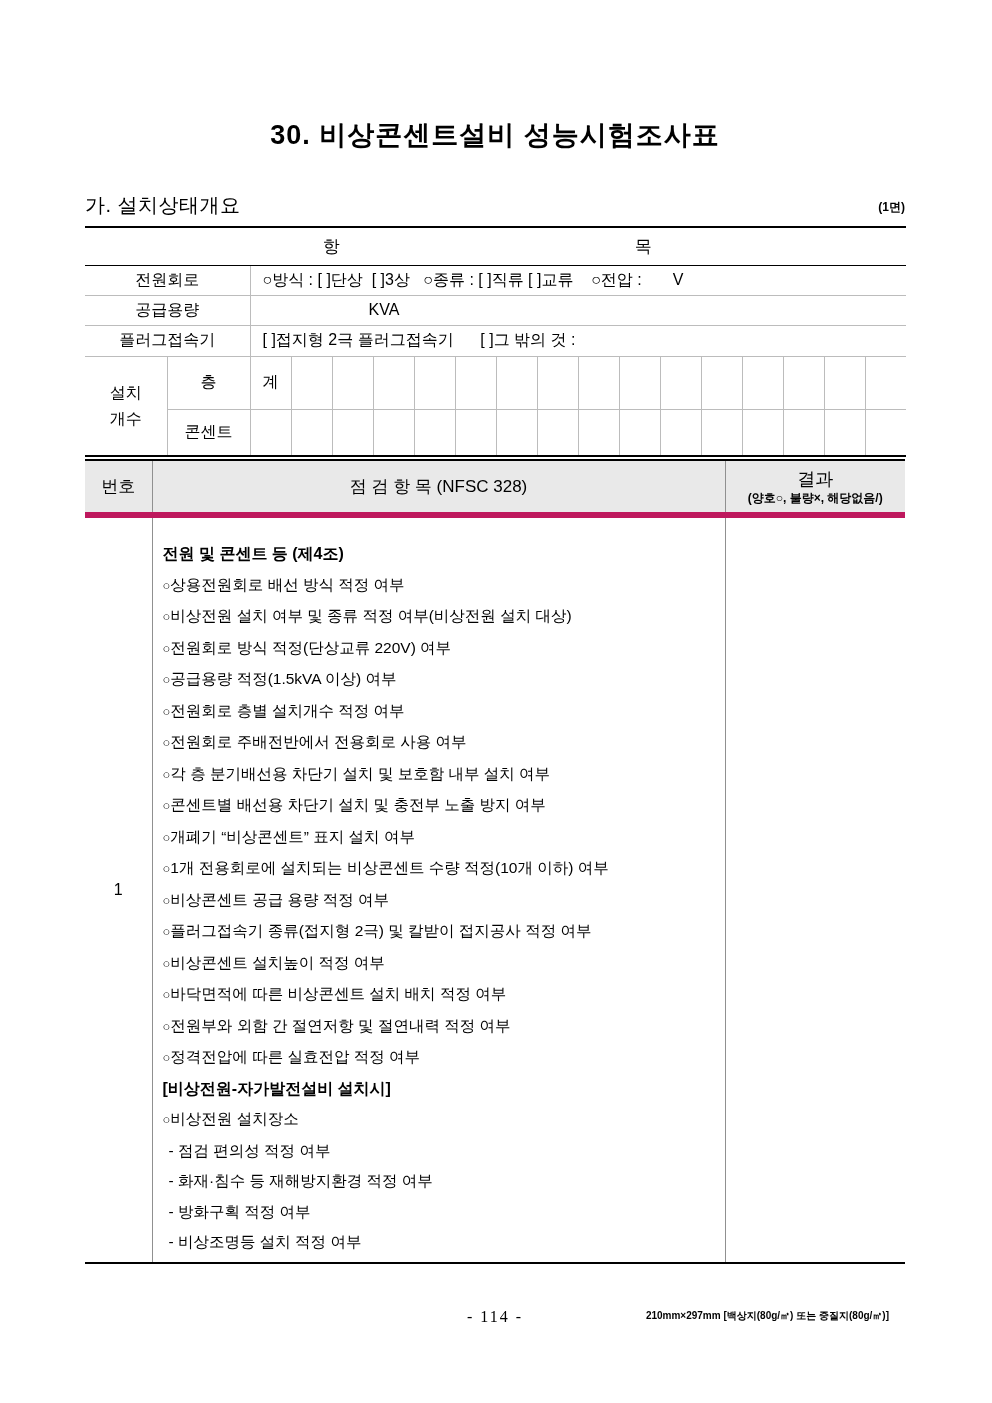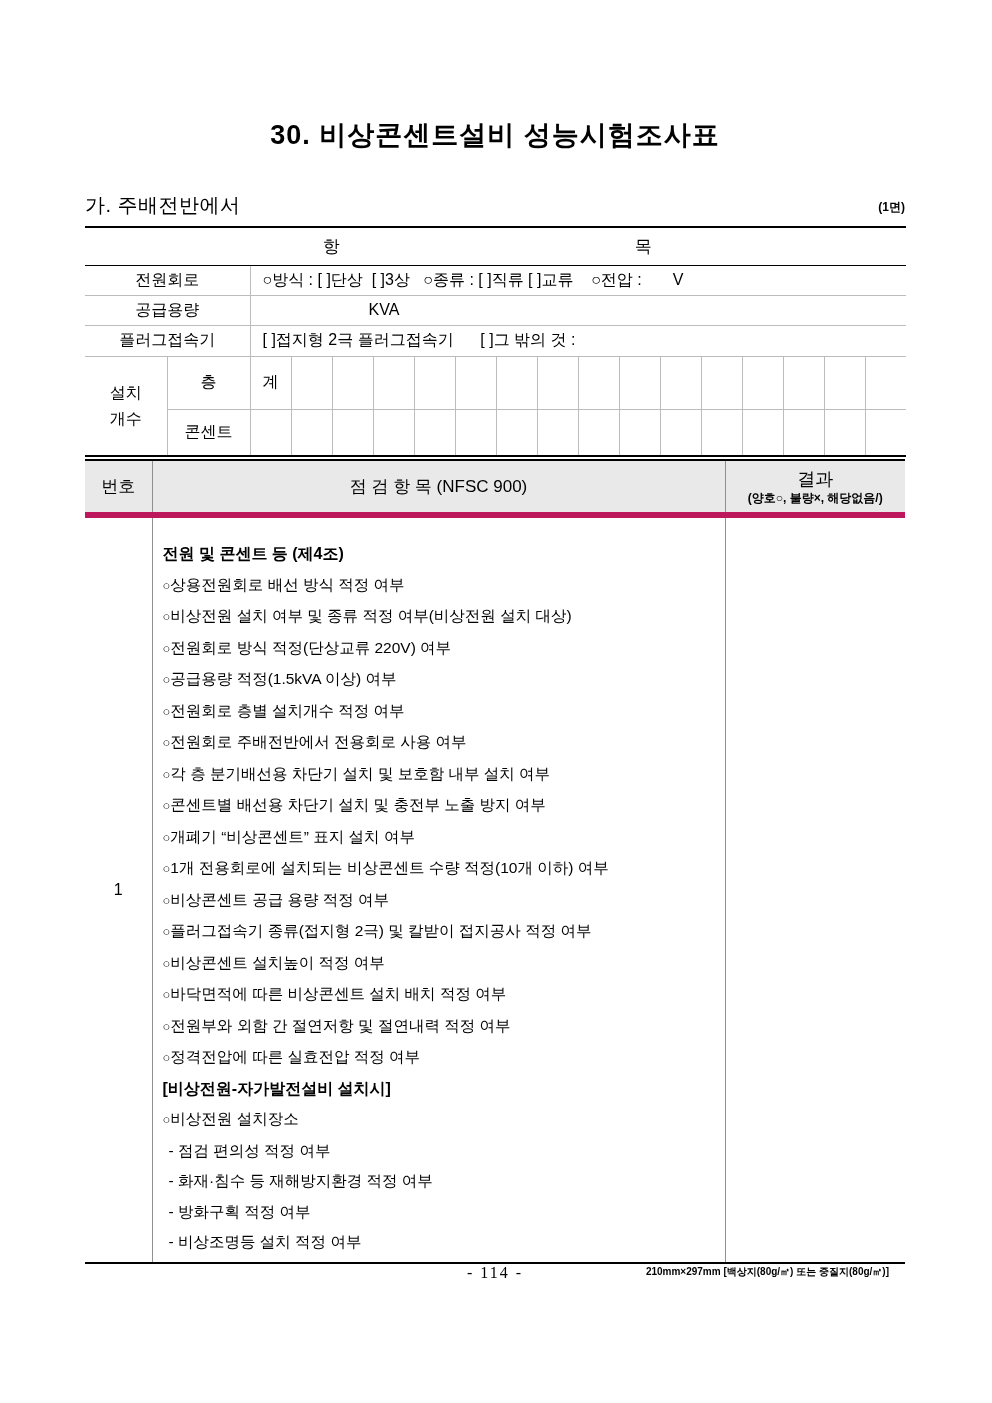--- a/index.html
+++ b/index.html
@@ -54,34 +54,34 @@
   .t2 tbody td { height:748px; }
   .td-no { text-align:center; font-size:16px; }
   .td-items { vertical-align:top; padding:17px 6px 0 10px; }
   .td-result {}
   .item { font-size:15.5px; line-height:30.5px; white-space:pre; }
   .item.heading { font-weight:bold; font-size:16px; }
   .item.dash { padding-left:6px; }
   .item .circ { font-size:13px; }
 
   
-  .footer { position:relative; width:820px; height:22px;text-decoration:underline; }
+  .footer { position:relative; width:820px; margin-top:44px; height:22px;text-decoration:underline; }
   .page-number { position:absolute; left:0; right:0; text-align:center;
     font-family:"Liberation Serif","DejaVu Serif",serif; font-size:16px; letter-spacing:2px; }
   .paper-spec { position:absolute; right:16px; top:1px; font-size:10px; font-weight:bold; }
 </style>
 </head>
 <body>
 
 <div class="page">
 
   <div class="doc-title">30. 비상콘센트설비 성능시험조사표</div>
 
   <div class="sec-row sec-a-row">
-    <div class="sec-heading">가. 주배전반에서</div>
+    <div class="sec-heading">가. 설치상태개요</div>
     <div class="page-note">(1면)</div>
   </div>
 
   <table class="t1">
     <colgroup>
       <col style="width:82px">
         <col style="width:83px">
       <col span="16" style="width:41px">
     </colgroup>
     <tbody>
@@ -155,21 +155,21 @@
 
   <table class="t2">
     <colgroup>
       <col style="width:67px">
         <col style="width:573px">
         <col style="width:180px">
     </colgroup>
     <thead>
       <tr id="t2-header-row">
         <th class="th-no" style="background: rgb(233, 233, 233);">번호</th>
-        <th class="th-items" style="background: rgb(233, 233, 233);">점 검 항 목 (NFSC 900)</th>
+        <th class="th-items" style="background: rgb(233, 233, 233);">점 검 항 목 (NFSC 328)</th>
         <th class="th-result" style="background: rgb(233, 233, 233);">
           <div class="r1">결과</div>
           <div class="r2">(양호○, 불량×, 해당없음/)</div>
         </th>
       </tr>
     </thead>
     <tbody>
       <tr>
         <td class="td-no">1</td>
         <td class="td-items" id="items-container">

